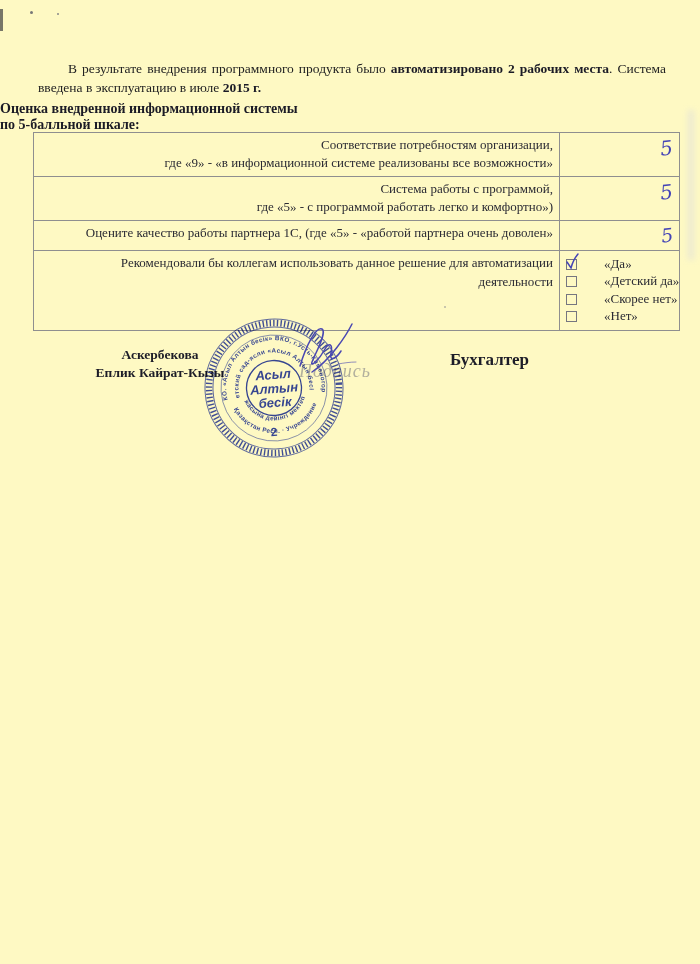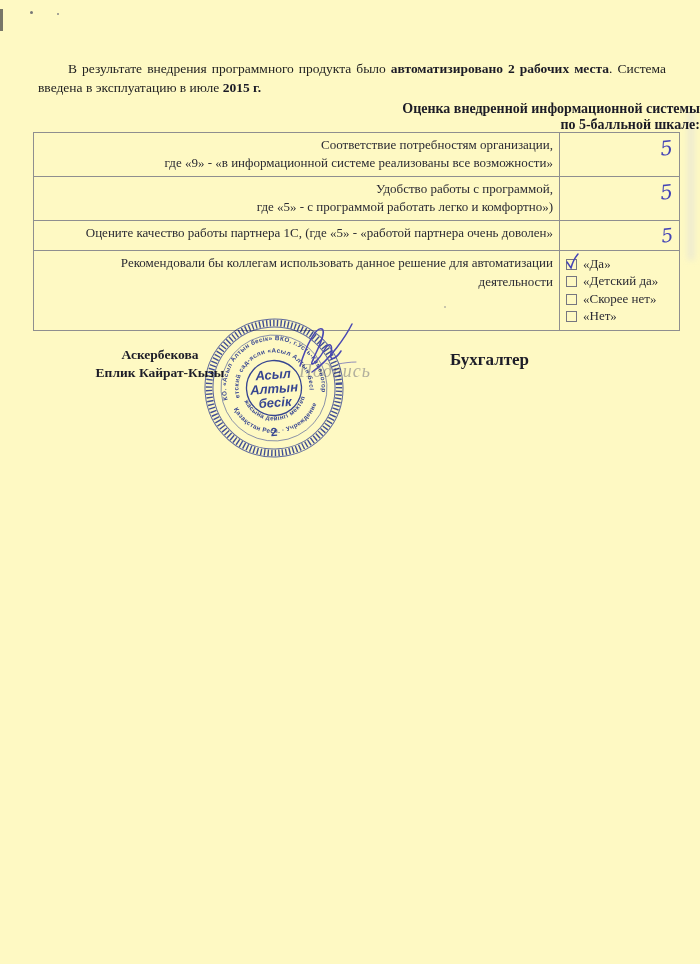--- a/index.html
+++ b/index.html
@@ -20,21 +20,21 @@
   .art-streak{position:absolute;left:688px;top:110px;width:6px;height:150px;background:#ddd;filter:blur(3px);opacity:.6;}
 
   .intro{
     position:absolute;left:38px;top:45px;width:628px;
     font-size:13.5px;line-height:1.42;text-align:justify;text-indent:30px;
   }
   .intro b{font-weight:bold;color:#1b1b26;}
 
   .doc-title{
     position:absolute;left:0;top:101px;width:700px;
-    text-align:right;font-weight:bold;font-size:14px;line-height:1.12;color:#1b1b26;
+    text-align:left;font-weight:bold;font-size:14px;line-height:1.12;color:#1b1b26;
   }
 
   table.eval{
     position:absolute;left:33px;top:132px;width:620px;
     border-collapse:collapse;table-layout:fixed;
     font-size:13px;color:#2a2a33;
   }
   table.eval td{
     border:1px solid #8f8f8f;
     padding:3px 6px;
@@ -57,21 +57,21 @@
   .opts{padding:1px 0 2px 0;}
   .opt{position:relative;display:flex;align-items:center;gap:6px;height:17.5px;}
   .cb{
     position:relative;display:inline-block;
     width:9px;height:9px;border:1px solid #767680;background:transparent;flex:0 0 auto;
   }
   .pen-check{
     position:absolute;left:-2px;top:-7px;width:16px;height:17px;overflow:visible;
     pointer-events:none;
   }
-  .opt-label{white-space:nowrap;}
+  .opt-label{white-space:nowrap;margin-left:21px;}
 
   .sig-name{
     position:absolute;left:70px;top:346px;width:180px;
     text-align:center;font-weight:bold;font-size:13.5px;line-height:1.35;color:#1d1d28;
   }
   .sig-pos{
     position:absolute;left:450px;top:350px;
     font-weight:bold;font-size:17px;color:#1d1d28;
   }
   .sig-caption{
@@ -114,21 +114,21 @@
       <td class="c-text">
         <div>Соответствие потребностям организации,</div>
         <div>где «9» - «в информационной системе реализованы все возможности»</div>
       </td>
       <td class="c-val v-mid">
         <span class="pen5">5</span>
       </td>
     </tr>
     <tr>
       <td class="c-text">
-        <div>Удобство работы с программой,</div>
+        <div>Система работы с программой,</div>
         <div>где «5» - с программой работать легко и комфортно»)</div>
       </td>
       <td class="c-val v-mid">
         <span class="pen5">5</span>
       </td>
     </tr>
     <tr class="row-single">
       <td class="c-text">
         <div>Оцените качество работы партнера 1С, (где «5» - «работой партнера очень доволен»</div>
       </td>

